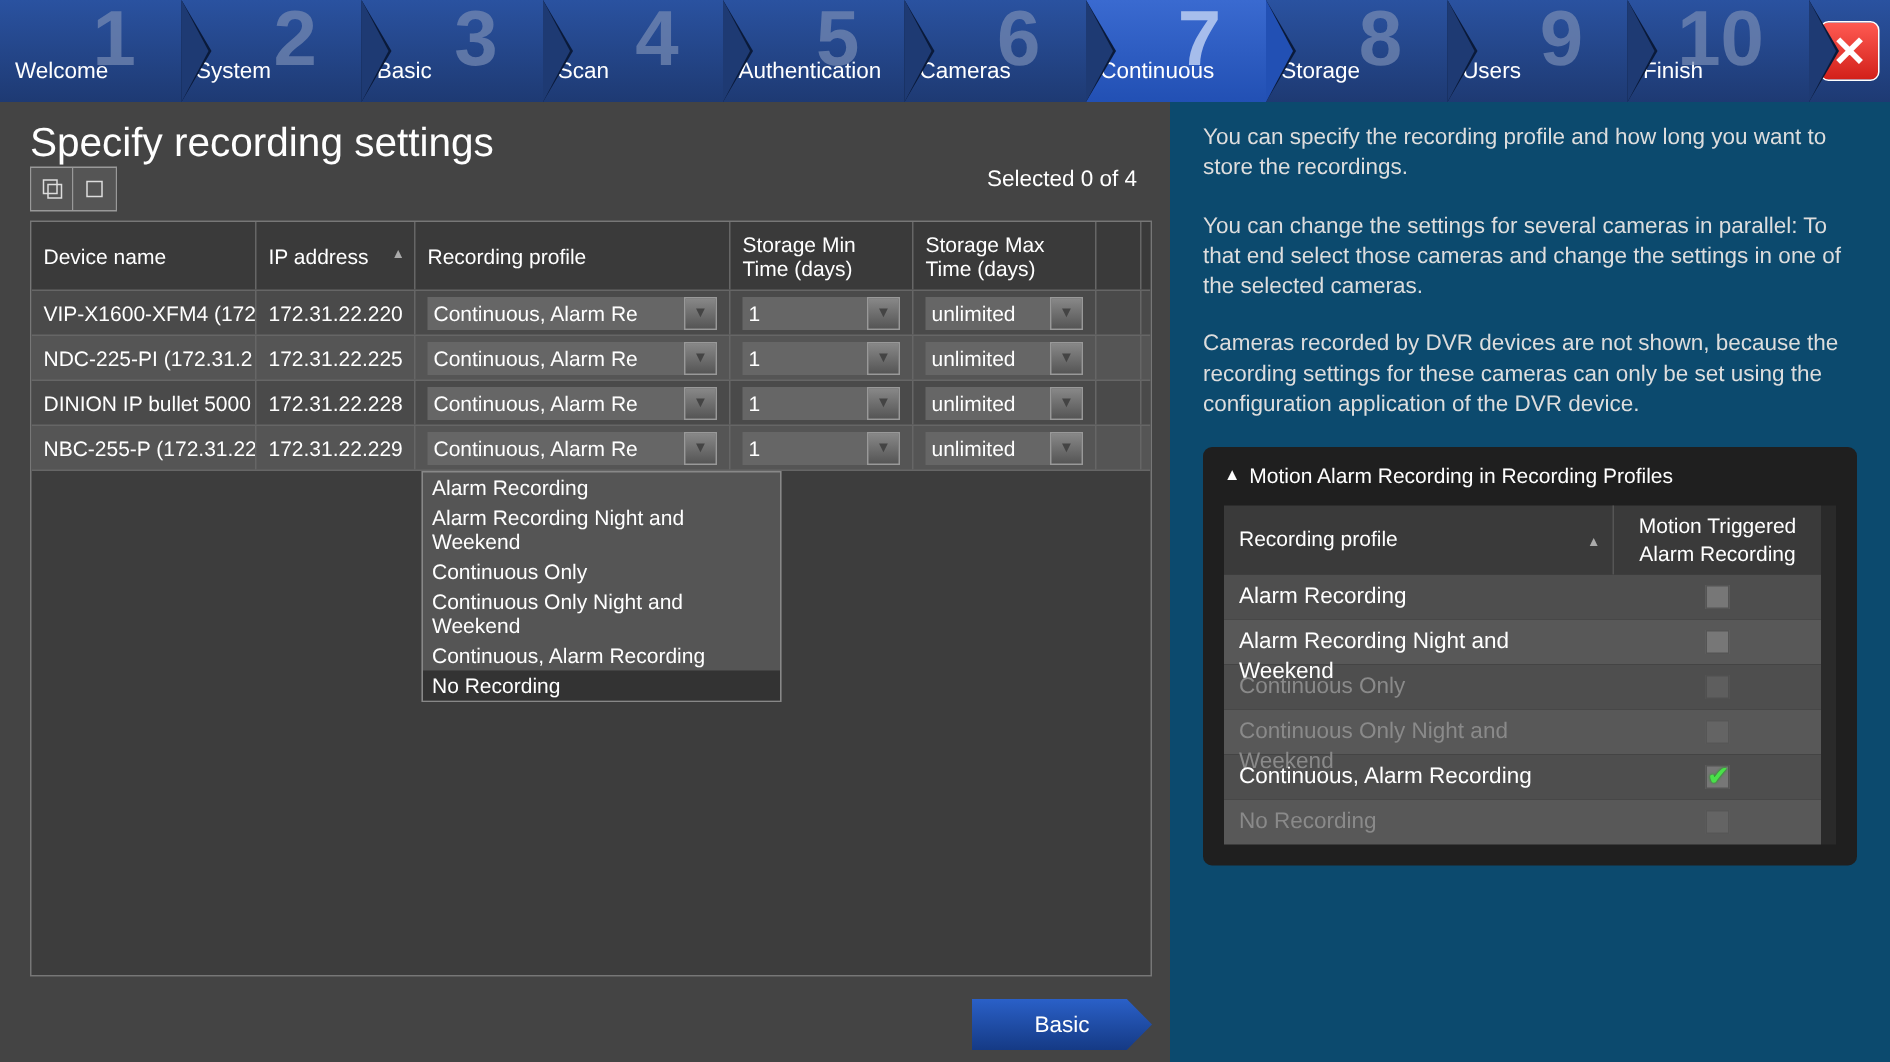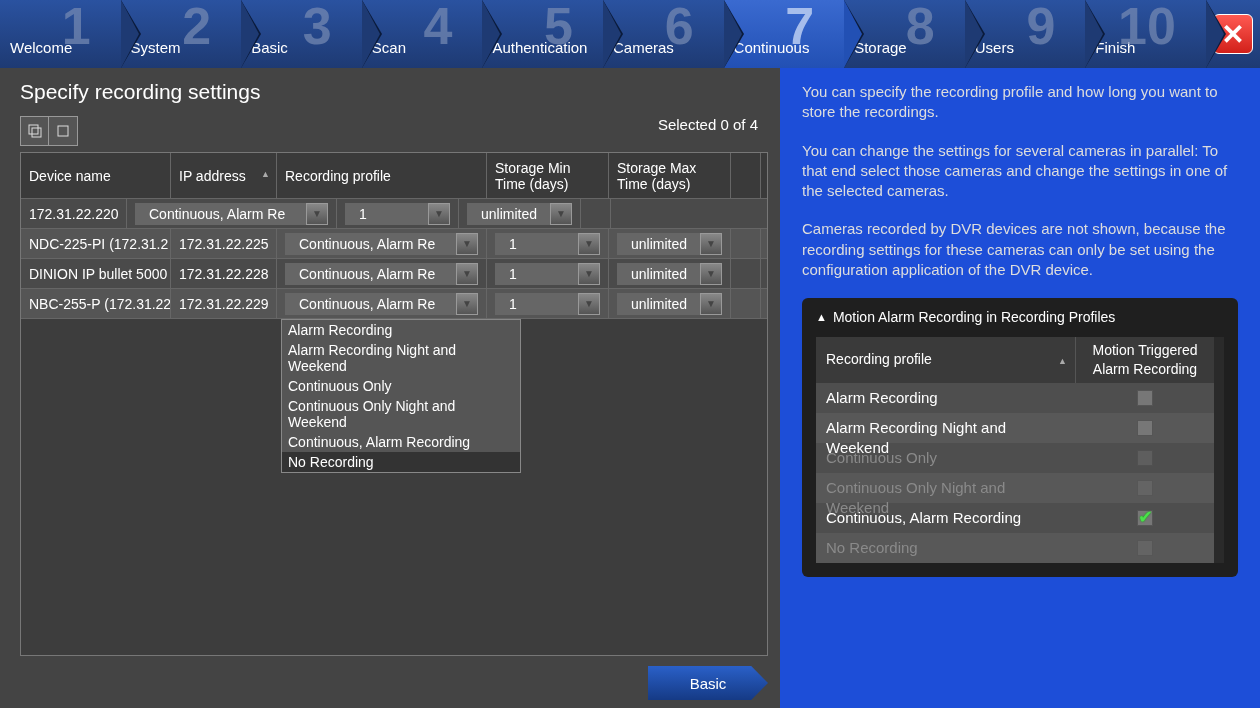--- a/index.html
+++ b/index.html
@@ -37,39 +37,39 @@
   width: 54px; display:flex;align-items:center;justify-content:center;
   background:none;
 }
 .close-btn .xbox{
  width:40px;height:40px;background:linear-gradient(#ff5a52,#d2201a);
  border-radius:6px;border:1px solid #fff;display:flex;align-items:center;justify-content:center;
  color:#fff;font-size:28px;font-weight:bold;cursor:pointer;
 }
 .main { display:flex; height:640px; }
 .left { width:780px; padding:12px 12px 0 20px; position:relative; background:#444;}
-.right { flex:1; padding:14px 22px; background:#1d4ed8; color:#ddd; font-size:15px; line-height:1.35;}
-.page-title { font-size:21px; color:#fff; margin-bottom:12px;}
+.right { flex:1; padding:14px 22px; background:#0c4a6e; color:#ddd; font-size:15px; line-height:1.35;}
+.page-title { font-size:27px; color:#fff; margin-bottom:0;}
 .tool-row { display:flex; align-items:flex-start; justify-content:space-between; margin-bottom:6px;}
 .tool-icons { display:flex; gap:0; border:1px solid #999;}
 .icon-btn { width:28px;height:28px;background:#555;border-right:1px solid #999;display:flex;align-items:center;justify-content:center;cursor:pointer;color:#ddd;font-size:16px;}
 .icon-btn:last-child{border-right:none;}
 .sel-text{ color:#fff; font-size:15px; padding-right:10px;}
 .grid { border:1px solid #777; height:504px; background:#3d3d3d; position:relative; overflow:hidden;}
 .ghead,.grow{ display:flex; }
 .ghead { background:#3a3a3a; height:46px; border-bottom:1px solid #666;}
 .gh { padding:6px 8px; color:#fff; font-size:14px; display:flex; align-items:center; border-right:1px solid #666; position:relative;}
 .gh.sort::after{ content:"▲"; font-size:9px; color:#aaa; position:absolute; right:6px; top:16px;}
 .c1{width:150px;} .c2{width:106px;} .c3{width:210px;} .c4{width:122px;} .c5{width:122px;} .c6{width:30px;}
 .grow{ height:30px; border-bottom:1px solid #666;}
 .grow:nth-child(odd){background:#4a4a4a;}
 .grow:nth-child(even){background:#555;}
 .gc{ padding:4px 8px; color:#fff; border-right:1px solid #666; overflow:hidden; white-space:nowrap; display:flex;align-items:center;}
 .dd { display:flex; align-items:center; width:100%; }
-.dd-val{ flex:1; background:#666; height:22px; line-height:22px; padding:0 14px; color:#fff; overflow:hidden;}
+.dd-val{ flex:1; background:#666; height:22px; line-height:22px; padding:0 4px; color:#fff; overflow:hidden;}
 .dd-btn{ width:22px;height:22px;background:linear-gradient(#888,#555);display:flex;align-items:center;justify-content:center;cursor:pointer;color:#333;border:1px solid #999;}
 .dd-btn::after{content:"▼";font-size:10px;color:#444;}
 .dropdown-pop{
  position:absolute; left:260px; top:166px; width:240px;
  background:#555; border:1px solid #888; z-index:50;
 }
 .dropdown-pop .opt{ padding:2px 6px; color:#fff; font-size:14px; cursor:pointer;}
 .dropdown-pop .opt.sel{ background:#333; }
 .next-btn{
  position:absolute; right:12px; bottom:8px;
@@ -174,20 +174,21 @@
       <div class="ghead">
         <div class="gh c1">Device name</div>
         <div class="gh c2 sort">IP address</div>
         <div class="gh c3">Recording profile</div>
         <div class="gh c4">Storage Min Time (days)</div>
         <div class="gh c5">Storage Max Time (days)</div>
         <div class="gh c6"></div>
       </div>
       <div id="rows-holder">
           <div class="grow">
+            <div class="gc c1">VIP-X1600-XFM4 (172</div>
             <div class="gc c2">172.31.22.220</div>
             <div class="gc c3">
               <div class="dd">
                 <div class="dd-val">Continuous, Alarm Re</div>
                 <div class="dd-btn"></div>
               </div>
             </div>
             <div class="gc c4">
               <div class="dd">
                 <div class="dd-val">1</div>

